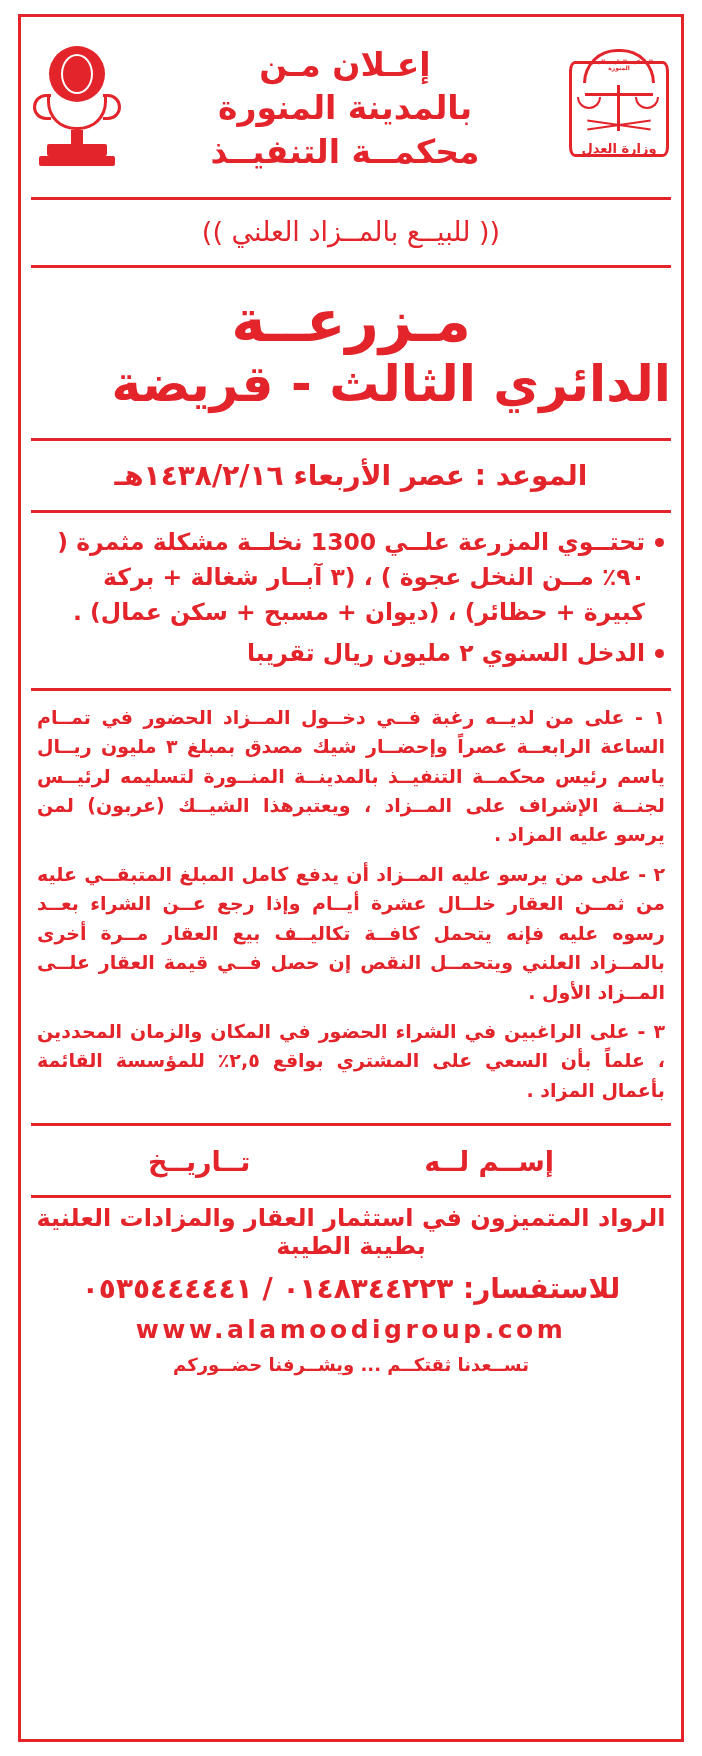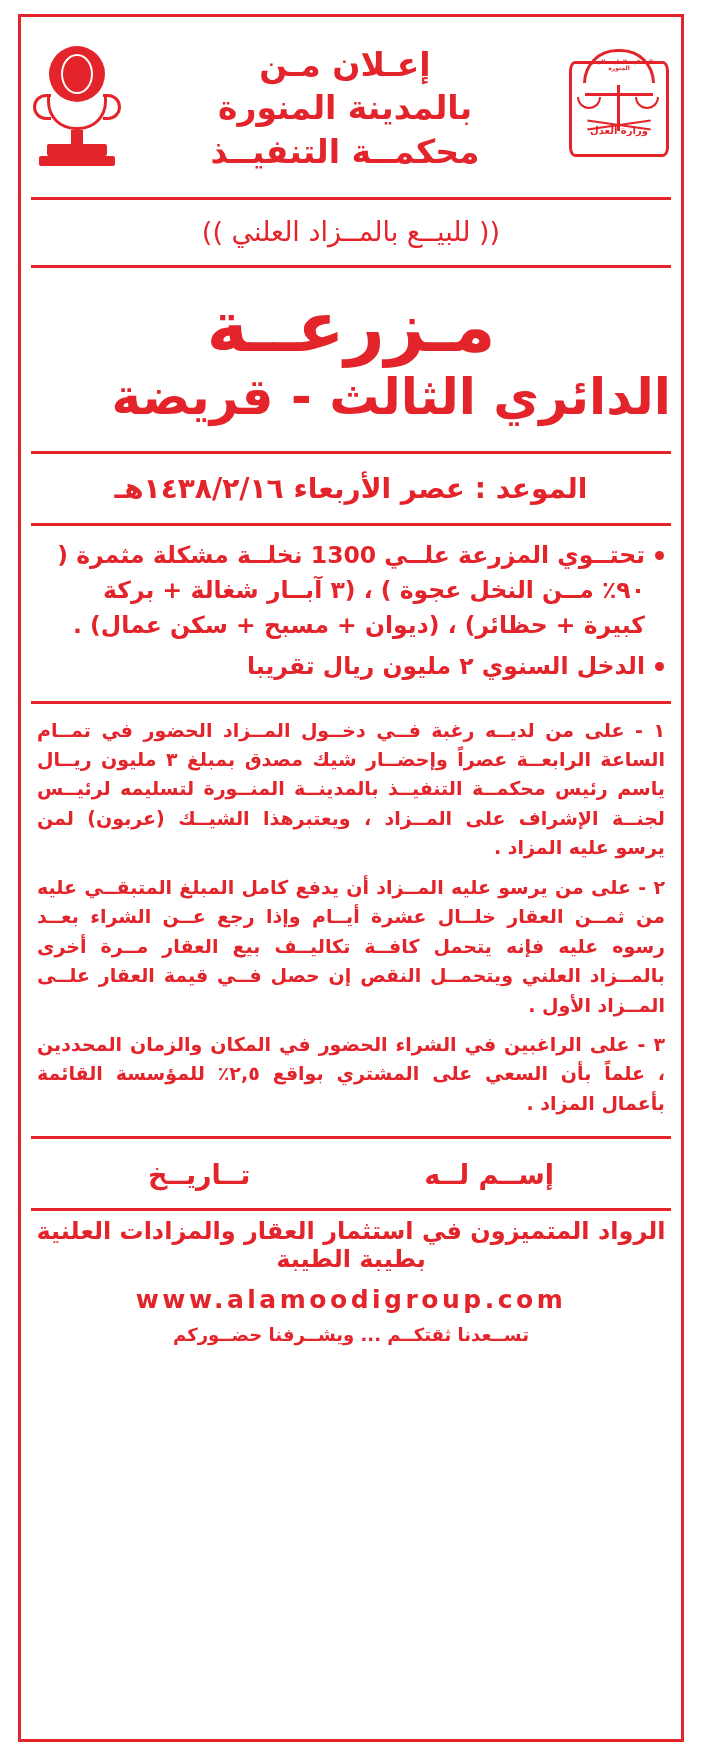--- a/index.html
+++ b/index.html
@@ -126,24 +126,24 @@
     left: 4px;
     width: 64px;
     height: 2px;
     background: #e3242b;
   }
   .emblem .swords:before { transform: rotate(8deg); }
   .emblem .swords:after { transform: rotate(-8deg); }
   .emblem .base-text {
     position: absolute;
     left: 0;
-    top: 80px;
+    top: 96px;
     width: 104px;
     text-align: center;
-    font-size: 10px;
+    font-size: 13px;
     font-weight: bold;
     color: #e3242b;
   }
 
   .header-title {
     flex: 1 1 auto;
     text-align: center;
     font-weight: bold;
     font-size: 33px;
     line-height: 1.32;
@@ -245,21 +245,21 @@
     text-align: center;
     font-size: 27px;
     font-weight: normal;
     padding: 12px 0 14px 0;
     letter-spacing: 0.5px;
   }
 
   
   .big-title {
     text-align: center;
-    font-size: 70px;
+    font-size: 58px;
     font-weight: bold;
     line-height: 1.08;
     padding: 18px 0 2px 0;
     letter-spacing: 2px;
   }
   .sub-title {
     text-align: right;
     font-size: 50px;
     font-weight: bold;
     line-height: 1.1;
@@ -424,18 +424,19 @@
       <div class="rule"></div>
 
       <div class="sign-row">
         <span>إســم لــه</span>
         <span>تــاريــخ</span>
       </div>
 
       <div class="rule"></div>
 
       <div class="tagline">الرواد المتميزون في استثمار العقار والمزادات العلنية بطيبة الطيبة</div>
+      <div class="phones">للاستفسار: ٠١٤٨٣٤٤٢٢٣ / ٠٥٣٥٤٤٤٤٤١</div>
       <div class="website">www.alamoodigroup.com</div>
       <div class="closing">تســعدنا ثقتكــم ... ويشــرفنا حضــوركم</div>
 
     </div>
   </div>
 </div>
 
 </body></html>

